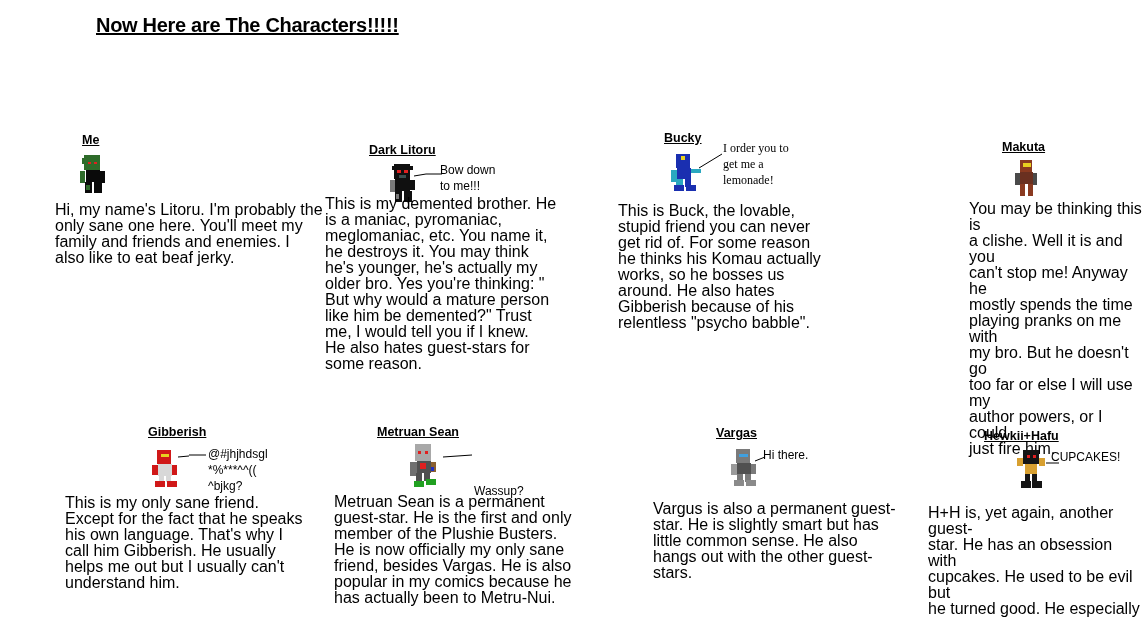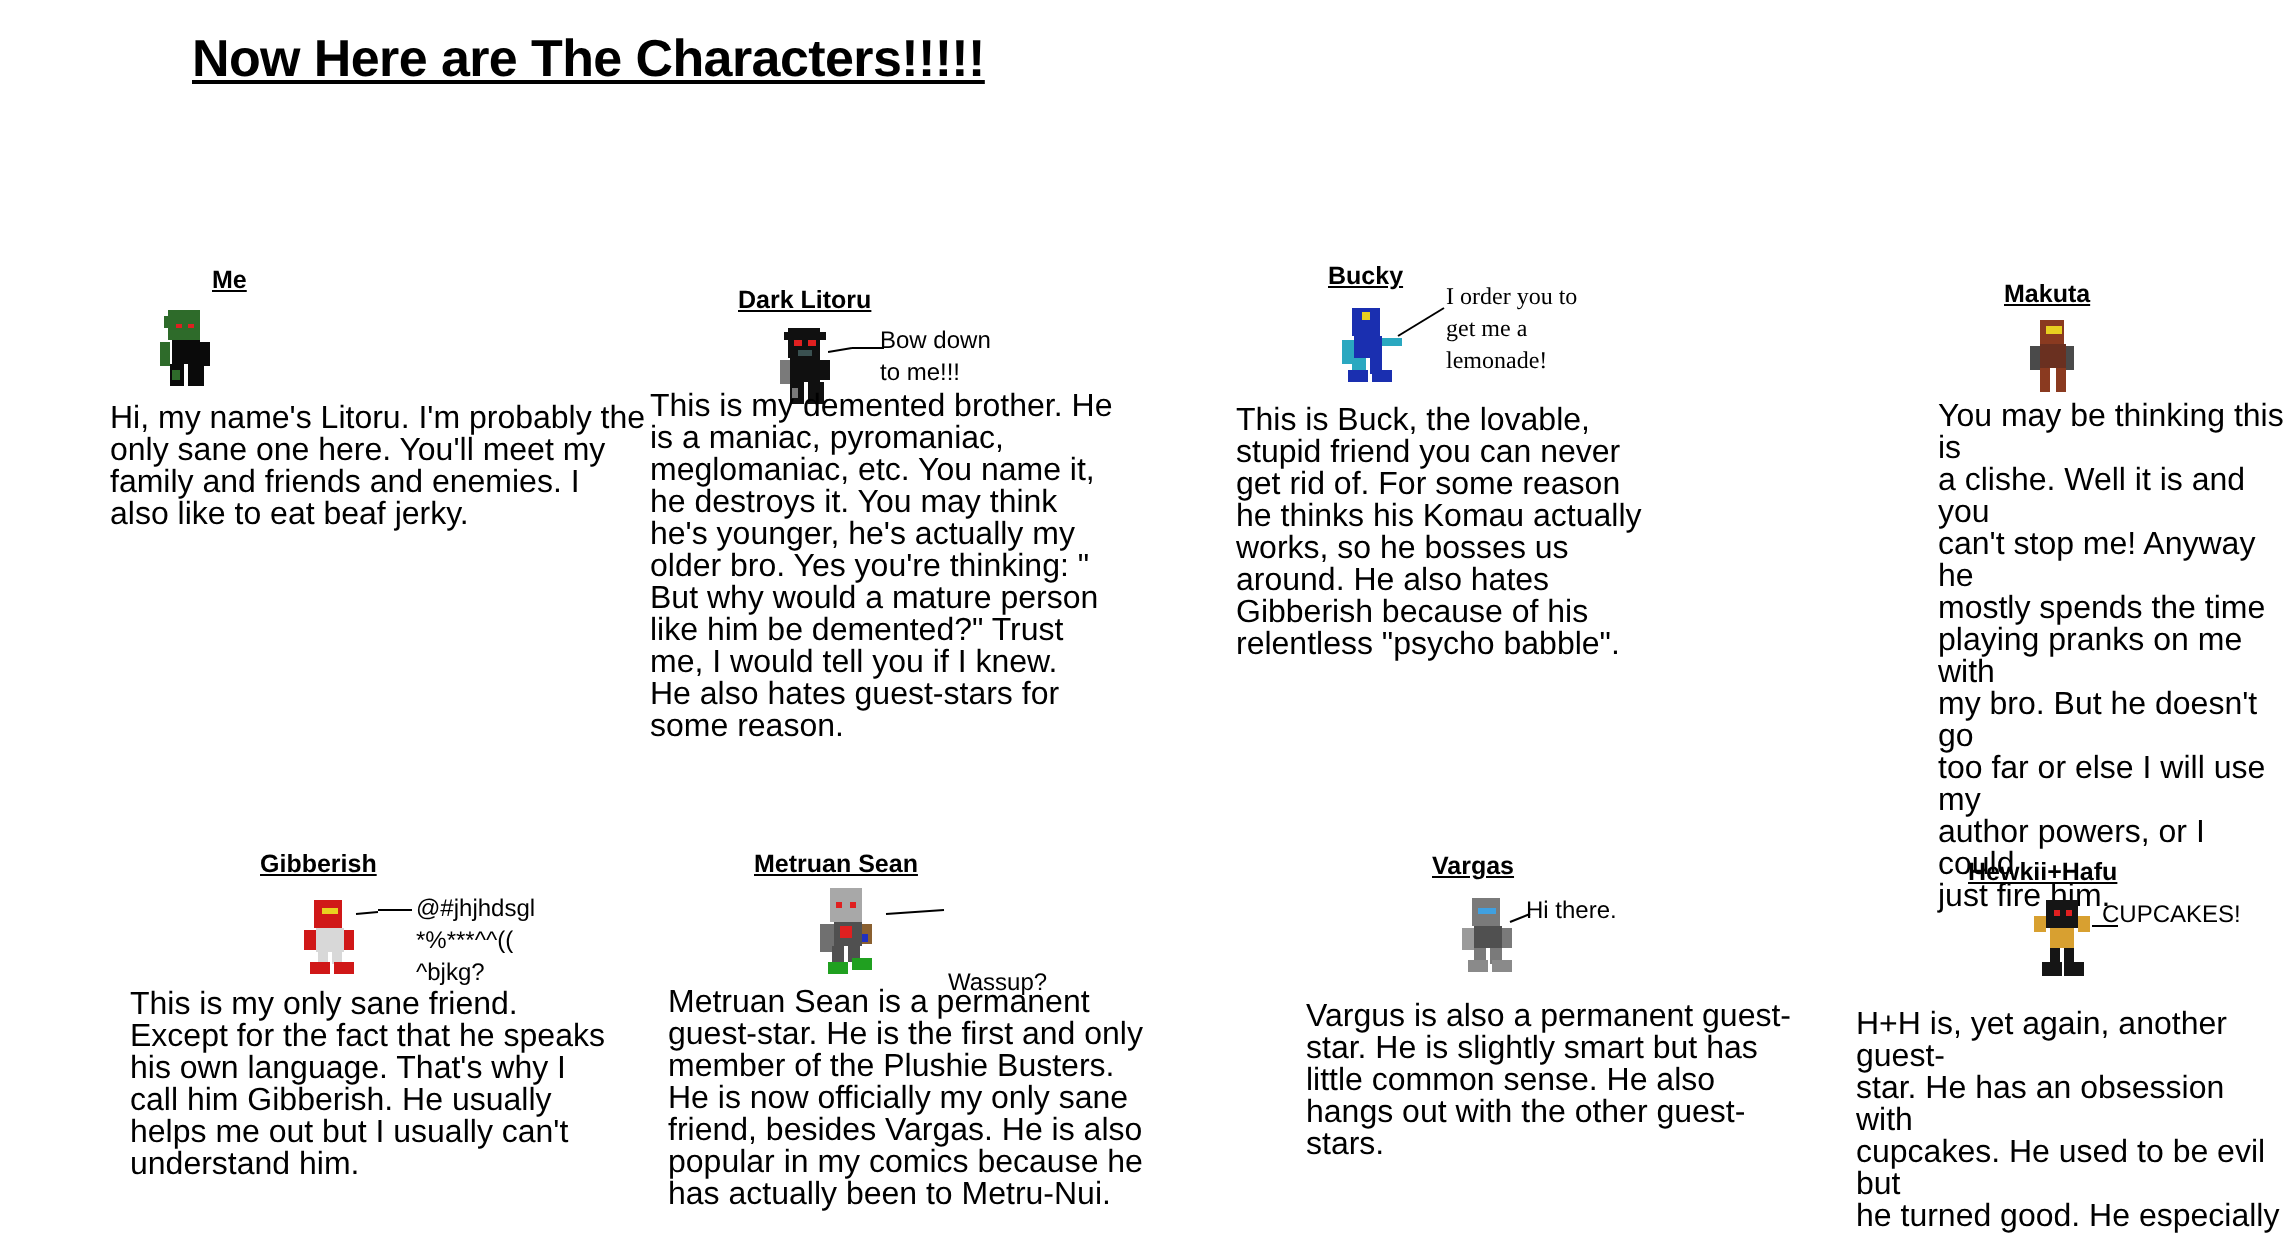--- a/index.html
+++ b/index.html
@@ -1,33 +1,33 @@
 <!DOCTYPE html>
 <html><head>
 <meta charset="utf-8">
 <style>
   html, body { margin:0; padding:0; background:#ffffff; }
   body { width:1142px; height:617px; position:relative; overflow:hidden;
          font-family:"Liberation Sans", sans-serif; color:#000; }
-  .title { position:absolute; left:96px; top:14px; font-size:26px; font-weight:bold;
+  .title { position:absolute; left:96px; top:14px; font-size:20px; font-weight:bold;
            text-decoration:underline; letter-spacing:-0.3px; white-space:nowrap; }
   .name { position:absolute; font-size:12.5px; font-weight:bold; text-decoration:underline;
           white-space:nowrap; }
   .desc { position:absolute; font-size:16px; line-height:16px; white-space:pre-line; }
   .speech { position:absolute; font-size:12px; line-height:16px; white-space:pre-line; }
   .sprite { position:absolute; }
   .line { position:absolute; }
 </style>
 </head>
 <body>
 
 <div class="title">Now Here are The Characters!!!!!</div>
 
 <div>
-  <div class="name" style="left:82px;top:133px;margin-left:24px;">Me</div>
+  <div class="name" style="left:82px;top:133px;">Me</div>
   <svg class="sprite" style="left:78px;top:155px;" width="30" height="40" viewBox="0 0 30 40">
     <rect x="6" y="0" width="16" height="15" fill="#2e6b2a"></rect>
     <rect x="4" y="3" width="4" height="6" fill="#2e6b2a"></rect>
     <rect x="10" y="7" width="3" height="2" fill="#e02020"></rect>
     <rect x="16" y="7" width="3" height="2" fill="#e02020"></rect>
     <rect x="8" y="15" width="14" height="12" fill="#0a0a0a"></rect>
     <rect x="2" y="16" width="5" height="12" fill="#2e6b2a"></rect>
     <rect x="22" y="16" width="5" height="12" fill="#0a0a0a"></rect>
     <rect x="7" y="27" width="7" height="11" fill="#0a0a0a"></rect>
     <rect x="16" y="27" width="8" height="11" fill="#0a0a0a"></rect>
@@ -119,21 +119,21 @@
 can't stop me! Anyway he
 mostly spends the time
 playing pranks on me with
 my bro. But he doesn't go
 too far or else I will use my
 author powers, or I could
 just fire him.</div>
 </div>
 
 <div>
-  <div class="name" style="left:130px;top:425px;">Gibberish</div>
+  <div class="name" style="left:148px;top:425px;">Gibberish</div>
   <svg class="sprite" style="left:150px;top:450px;" width="30" height="38" viewBox="0 0 30 38">
     <rect x="7" y="0" width="14" height="14" fill="#d01818"></rect>
     <rect x="11" y="4" width="8" height="3" fill="#e8d020"></rect>
     <rect x="8" y="14" width="14" height="12" fill="#d8d8d8"></rect>
     <rect x="2" y="15" width="6" height="10" fill="#d01818"></rect>
     <rect x="22" y="15" width="5" height="10" fill="#d01818"></rect>
     <rect x="9" y="26" width="5" height="6" fill="#d8d8d8"></rect>
     <rect x="16" y="26" width="5" height="6" fill="#d8d8d8"></rect>
     <rect x="5" y="31" width="10" height="6" fill="#d01818"></rect>
     <rect x="17" y="31" width="10" height="6" fill="#d01818"></rect>

